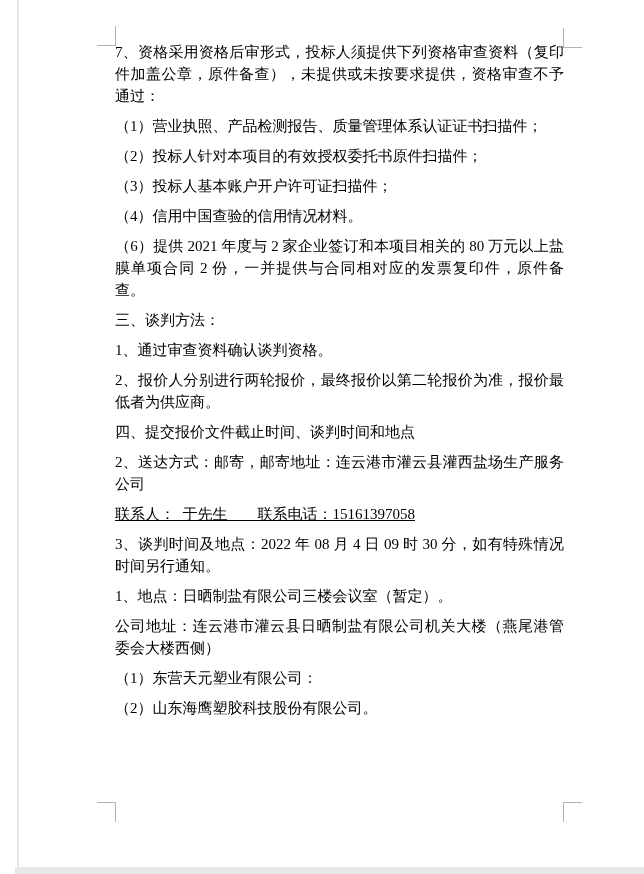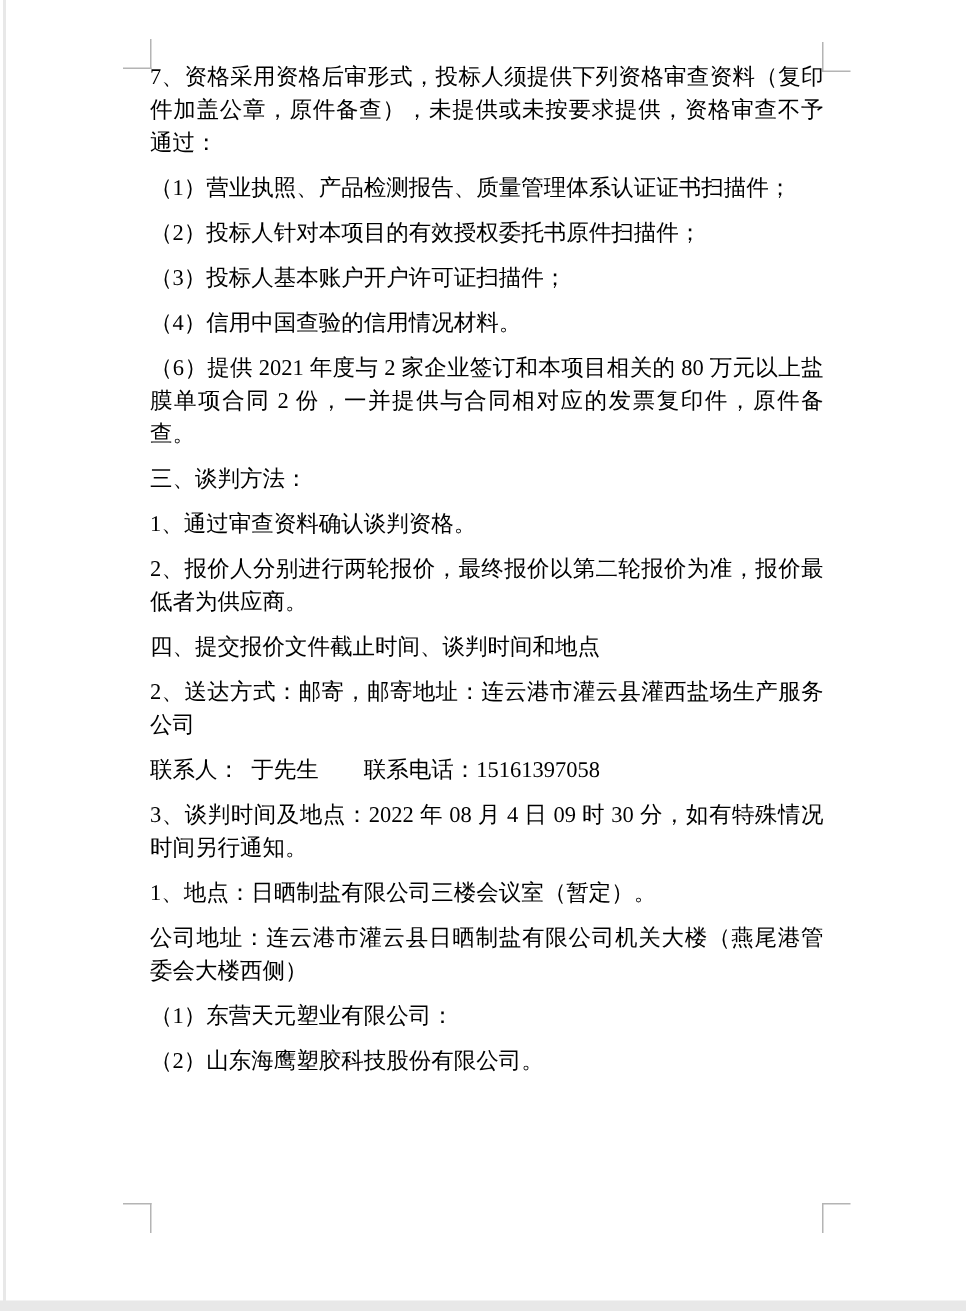--- a/index.html
+++ b/index.html
@@ -9,21 +9,21 @@
   }
   body {
     width: 644px;
     height: 874px;
     position: relative;
     overflow: hidden;
     font-family: "Liberation Serif", "DejaVu Serif", serif;
   }
   .page {
     position: absolute;
-    left: 0; top: 0;
+    left: 15px; top: 0;
     width: 589px;
     height: 874px;
     background: #ffffff;
   }
   .page-edge-left {
     position: absolute;
     left: 2px; top: 0;
     width: 2px; height: 874px;
     background: #e8e8e8;
   }
@@ -51,20 +51,21 @@
   .text-block p {
     margin: 0 0 8px 0;
     font-size: 15px;
     line-height: 22px;
     text-align: justify;
     word-break: break-all;
   }
   .text-block p.spaced {
     white-space: pre-wrap;
     text-align: left;
+    text-decoration: underline;
   }
 </style>
 </head>
 <body>
 
 <div class="page">
 
   <div class="page-edge-left"></div>
   <div class="page-edge-bottom"></div>
 

